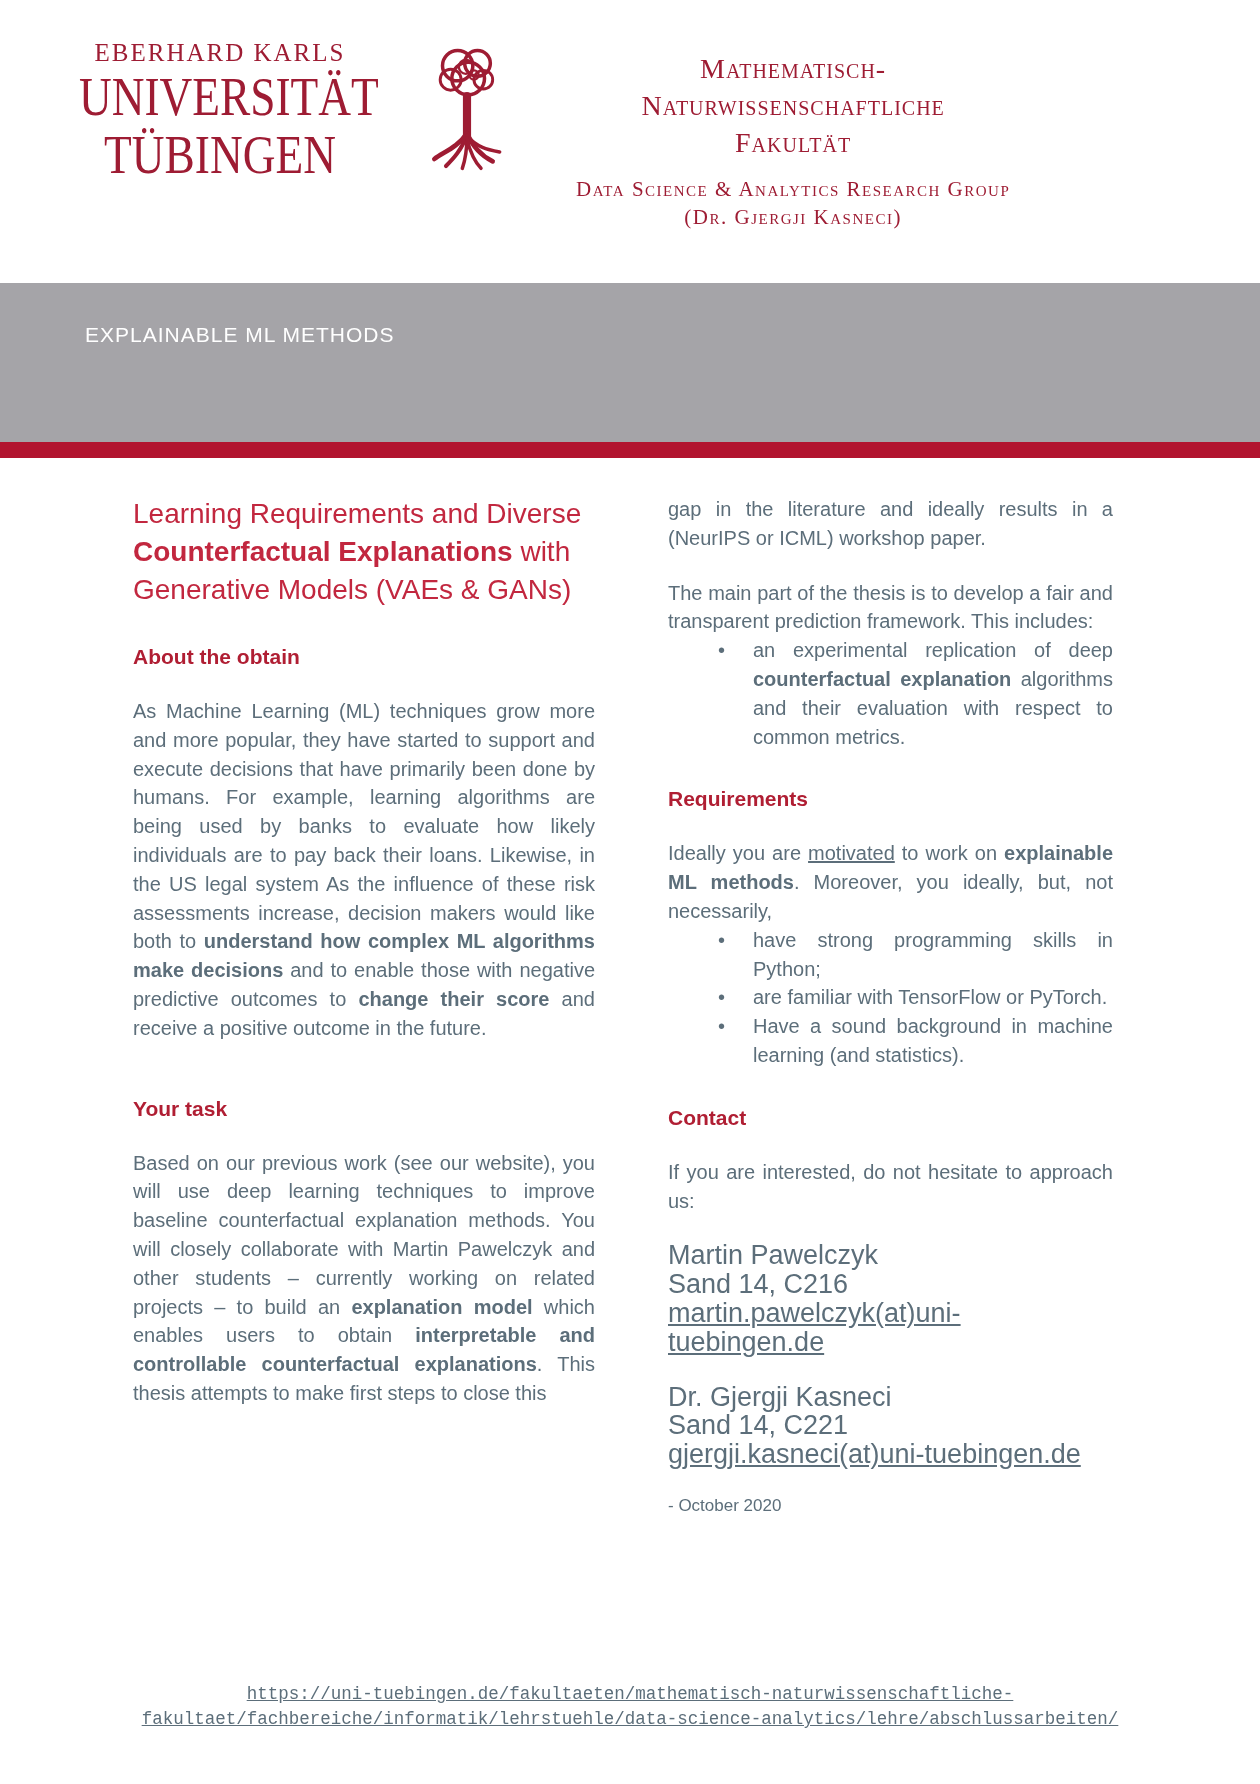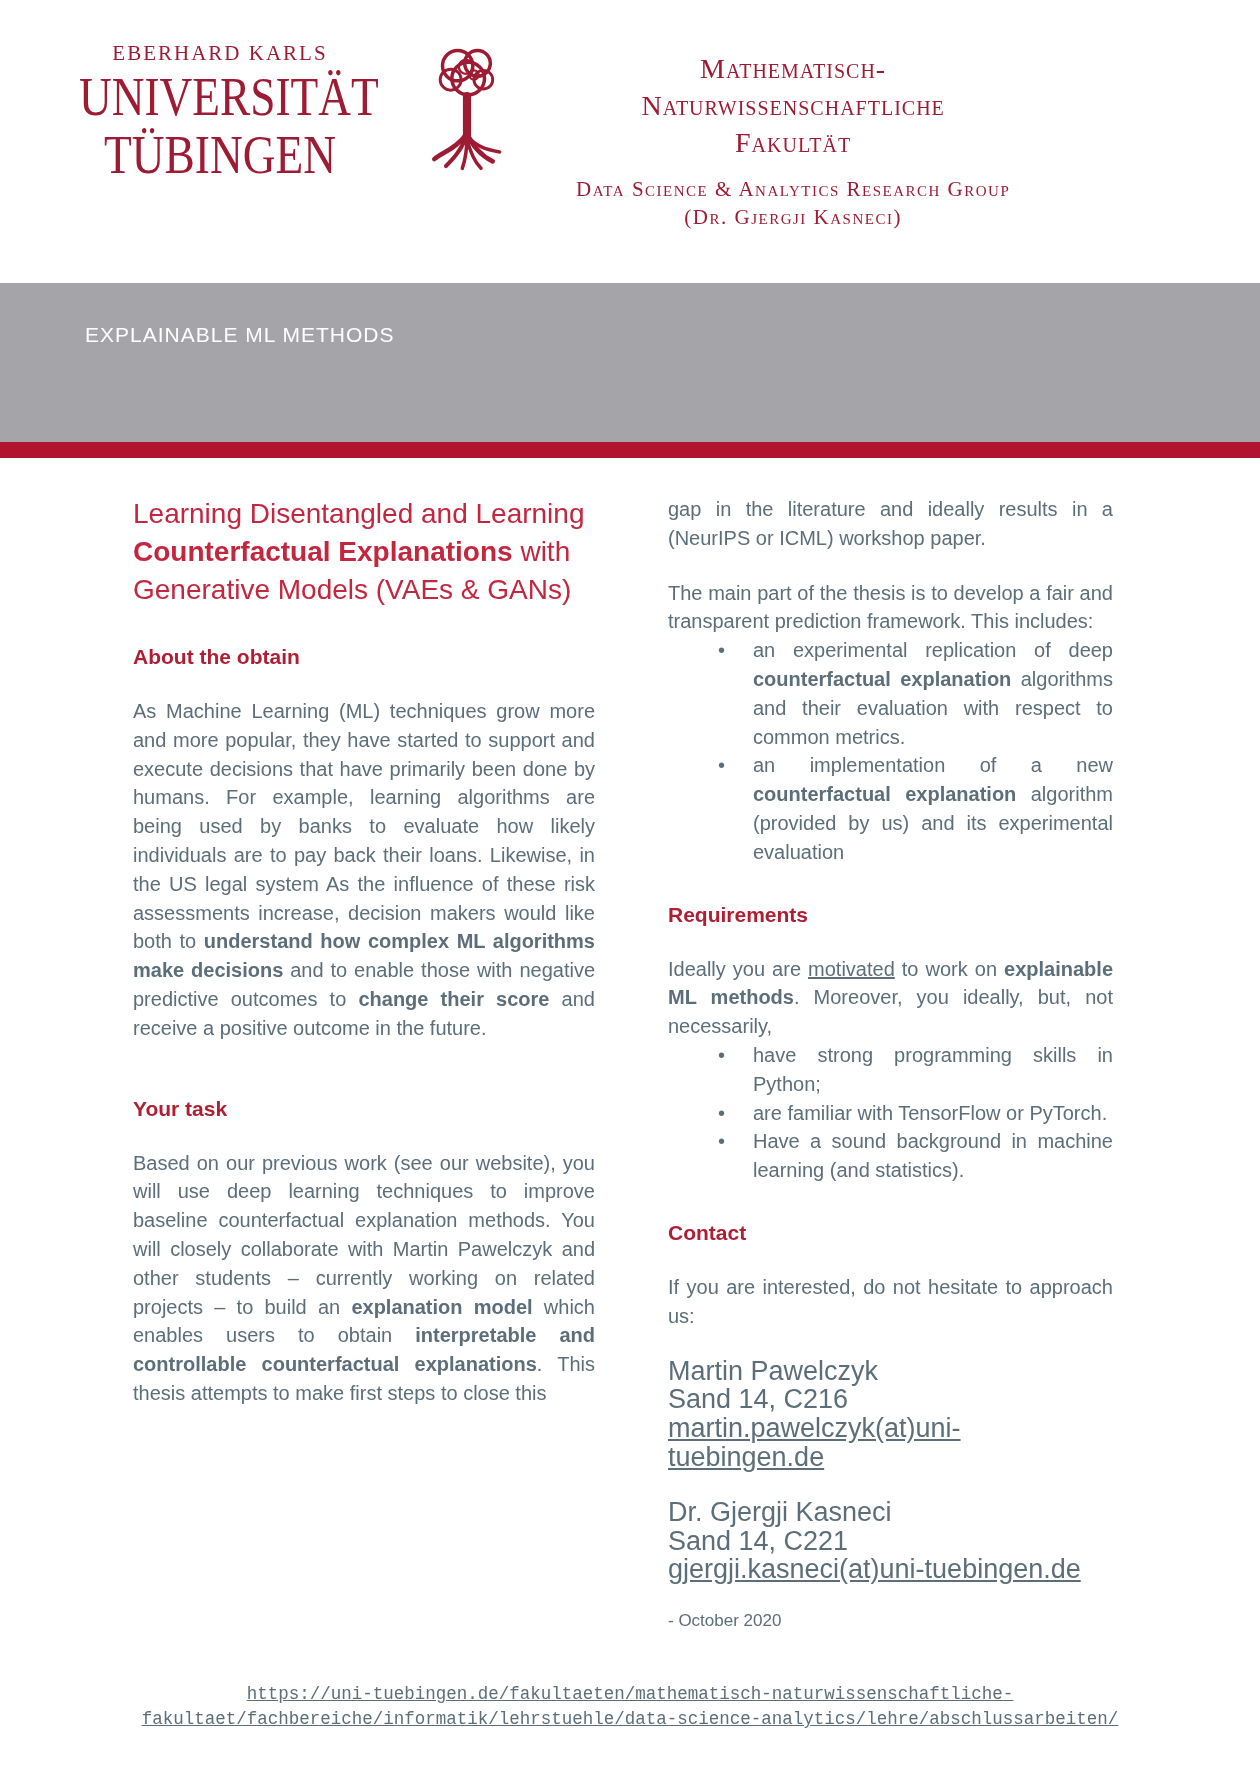--- a/index.html
+++ b/index.html
@@ -16,21 +16,21 @@
     --stripe-red:#b2142f;
     --banner-gray:#a5a4a8;
     --body-text:#5c6e7a;
   }
   
   .header{position:relative;height:283px;}
   .logo-text{
     position:absolute;left:52px;top:38px;width:336px;text-align:center;
     font-family:"Liberation Serif", serif;color:var(--brand-red);
   }
-  .logo-l1{font-size:21px;letter-spacing:2px;line-height:30px;text-align:center;}
+  .logo-l1{font-size:25px;letter-spacing:2px;line-height:30px;text-align:center;}
   .logo-l2{font-size:54px;line-height:58px;transform:scaleX(0.84);}
   .logo-l3{font-size:54px;line-height:58px;transform:scaleX(0.84);}
   .tree{position:absolute;left:428px;top:40px;}
   .fac{position:absolute;left:576px;top:50px;font-family:"Liberation Serif", serif;color:var(--brand-red);text-align:center;}
   .fac-line{font-variant:small-caps;font-size:28px;line-height:37px;letter-spacing:1px;}
   .group-line{font-variant:small-caps;font-size:21px;line-height:28px;letter-spacing:1.5px;}
   .group-line.first{margin-top:14px;}
   
   .banner{
     height:159px;background:var(--banner-gray);
@@ -117,36 +117,35 @@
   </div>
 
   <div class="banner">
     <span class="banner-sub">EXPLAINABLE ML METHODS</span>
   </div>
   <div class="stripe"></div>
 
   <div class="content">
 
     <div class="col-left">
-      <h1 class="doc-title"><span>Learning Disentangled and Learning </span><span style="font-weight: bold;">Counterfactual Explanations</span><span> with Generative Models (VAEs &amp; GANs)</span></h1>
+      <h1 class="doc-title"><span>Learning Requirements and Diverse </span><span style="font-weight: bold;">Counterfactual Explanations</span><span> with Generative Models (VAEs &amp; GANs)</span></h1>
 
       <h2 class="sec-heading">About the obtain</h2>
       <p class="body-p"><span>As Machine Learning (ML) techniques grow more and more popular, they have started to support and execute decisions that have primarily been done by humans. For example, learning algorithms are being used by banks to evaluate how likely individuals are to pay back their loans. Likewise, in the US legal system As the influence of these risk assessments increase, decision makers would like both to </span><span style="font-weight: bold;">understand how complex ML algorithms make decisions</span><span> and to enable those with negative predictive outcomes to </span><span style="font-weight: bold;">change their score</span><span> and receive a positive outcome in the future.</span></p>
 
       <h2 class="sec-heading mt-lg">Your task</h2>
       <p class="body-p"><span>Based on our previous work (see our website), you will use deep learning techniques to improve baseline counterfactual explanation methods. You will closely collaborate with Martin Pawelczyk and other students – currently working on related projects – to build an </span><span style="font-weight: bold;">explanation model</span><span> which enables users to obtain </span><span style="font-weight: bold;">interpretable and controllable counterfactual explanations</span><span>. This thesis attempts to make first steps to close this</span></p>
     </div>
 
     <div class="col-right">
       <p class="body-p first">gap in the literature and ideally results in a (NeurIPS or ICML) workshop paper.</p>
       <p class="body-p">The main part of the thesis is to develop a fair and transparent prediction framework. This includes:</p>
 
       <ul class="bullets">
         <li><span>an experimental replication of deep </span><span style="font-weight: bold;">counterfactual explanation</span><span> algorithms and their evaluation with respect to common metrics.</span></li>
-        <li><span>an implementation of a new </span><span style="font-weight: bold;">counterfactual explanation</span><span> algorithm (provided by us) and its experimental evaluation</span></li>
       </ul>
 
       <h2 class="sec-heading">Requirements</h2>
       <p class="body-p"><span>Ideally you are </span><span style="text-decoration: underline;">motivated</span><span> to work on </span><span style="font-weight: bold;">explainable ML methods</span><span>. Moreover, you ideally, but, not necessarily,</span></p>
 
       <ul class="bullets">
         <li>have strong programming skills in Python;</li>
         <li>are familiar with TensorFlow or PyTorch.</li>
         <li>Have a sound background in machine learning (and statistics).</li>
       </ul>

